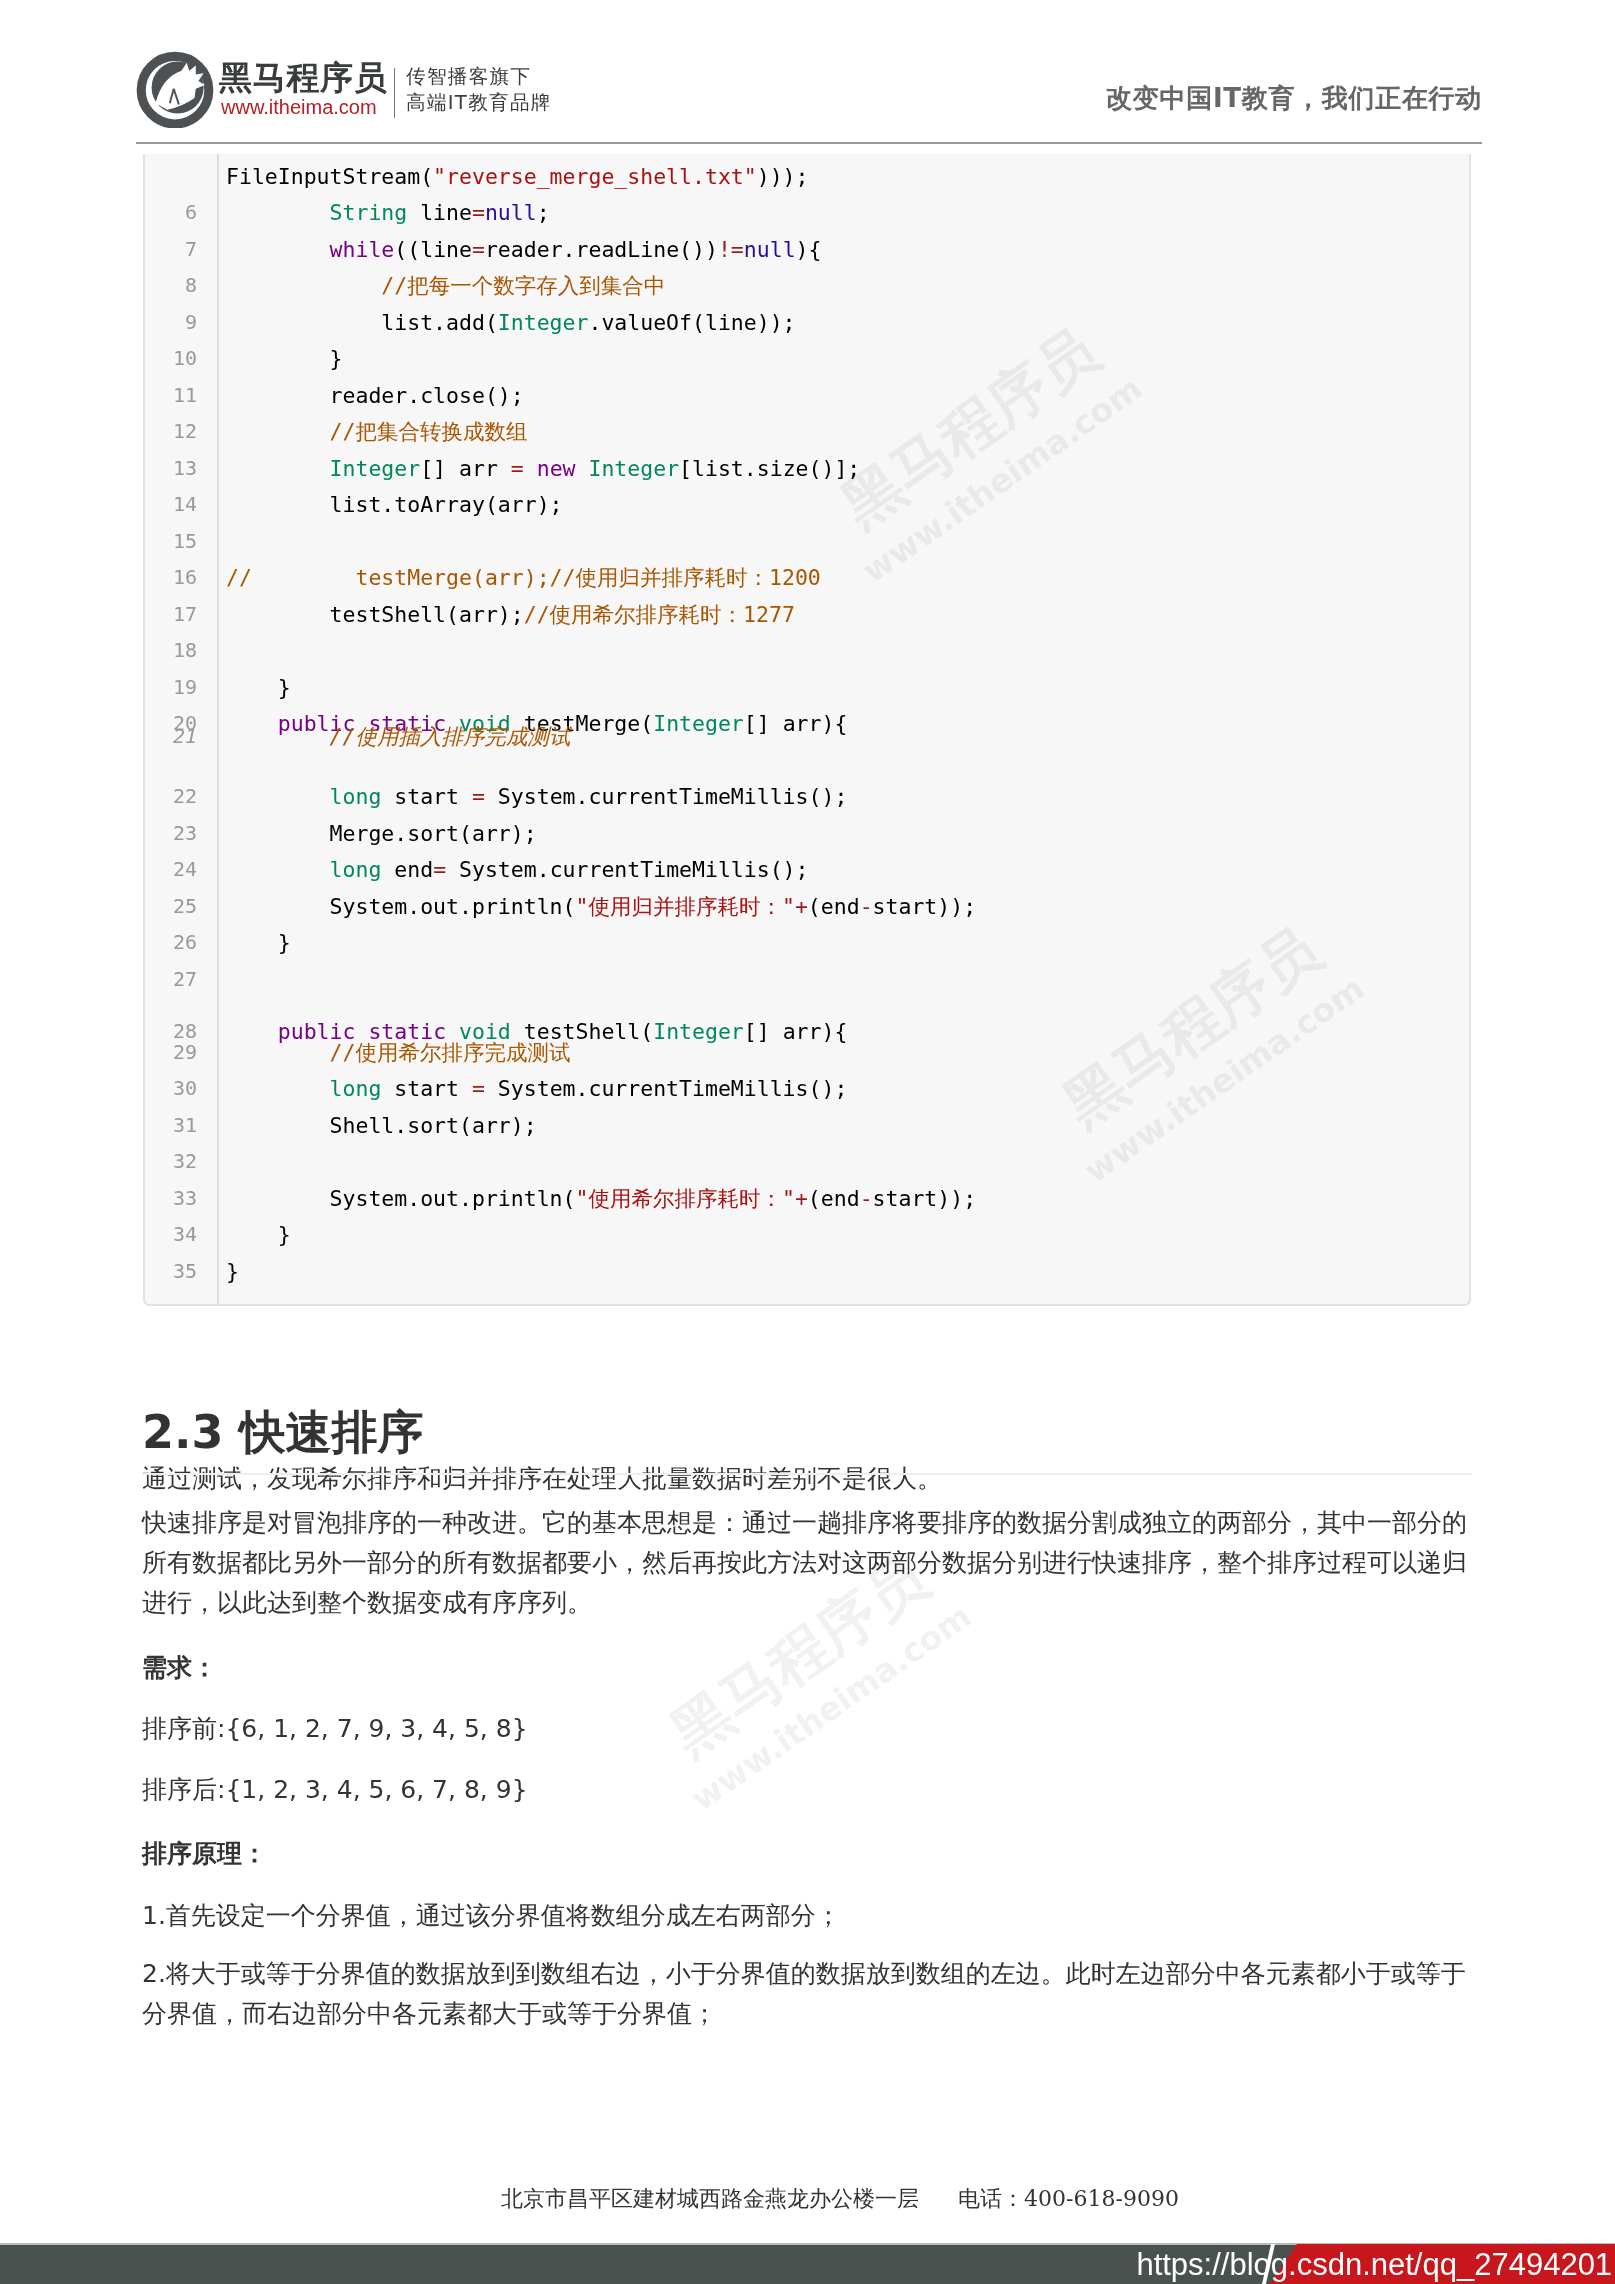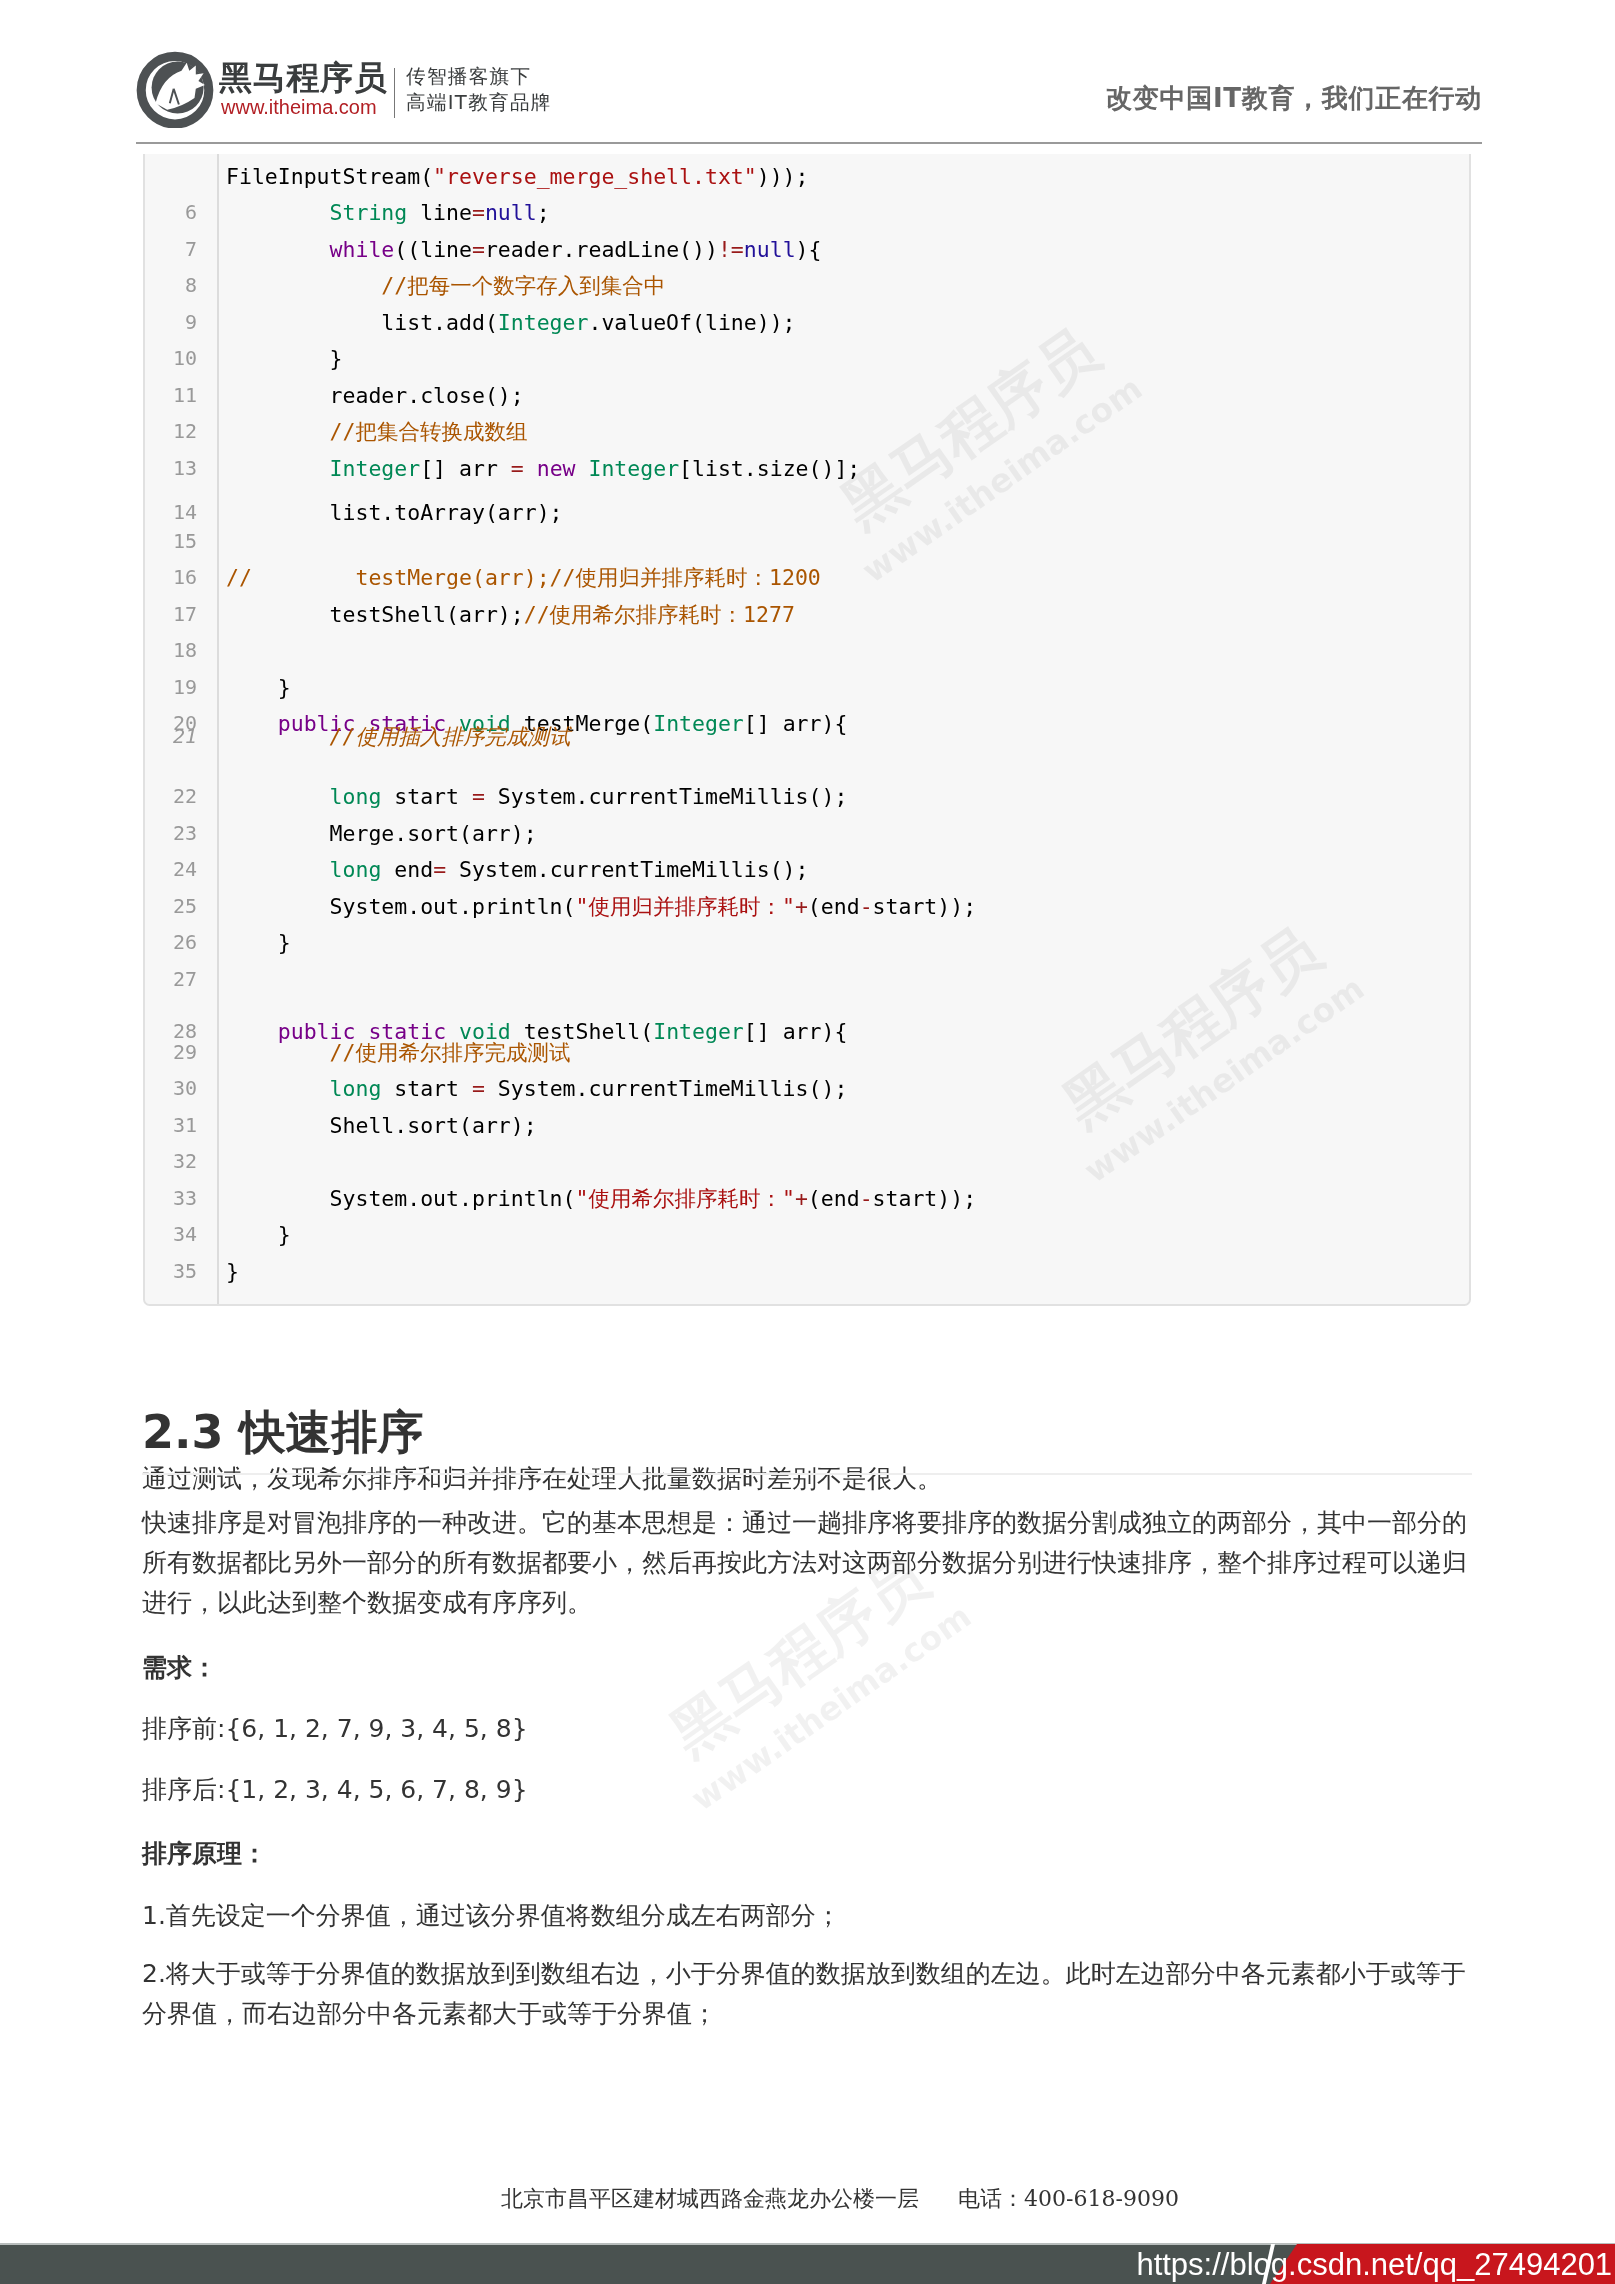--- a/index.html
+++ b/index.html
@@ -107,21 +107,21 @@
         <span class="src"><span>        reader.close();</span></span>
       </div>
       <div class="code-line" style="top: 259px;">
         <span class="ln">12</span>
         <span class="src"><span>        </span><span class="cm">//把集合转换成数组</span></span>
       </div>
       <div class="code-line" style="top: 296px;">
         <span class="ln">13</span>
         <span class="src"><span>        </span><span class="ty">Integer</span><span>[] arr </span><span class="op">=</span><span> </span><span class="kw">new</span><span> </span><span class="ty">Integer</span><span>[list.size()];</span></span>
       </div>
-      <div class="code-line" style="top: 340px; padding-left: 37px;">
+      <div class="code-line" style="top: 332px; padding-left: 37px;">
         <span class="ln">14</span>
         <span class="src"><span>        list.toArray(arr);</span></span>
       </div>
       <div class="code-line" style="top: 369px;">
         <span class="ln">15</span>
         <span class="src"></span>
       </div>
       <div class="code-line" style="top: 405px;">
         <span class="ln">16</span>
         <span class="src"><span class="cm">//        testMerge(arr);//使用归并排序耗时：1200</span></span>

